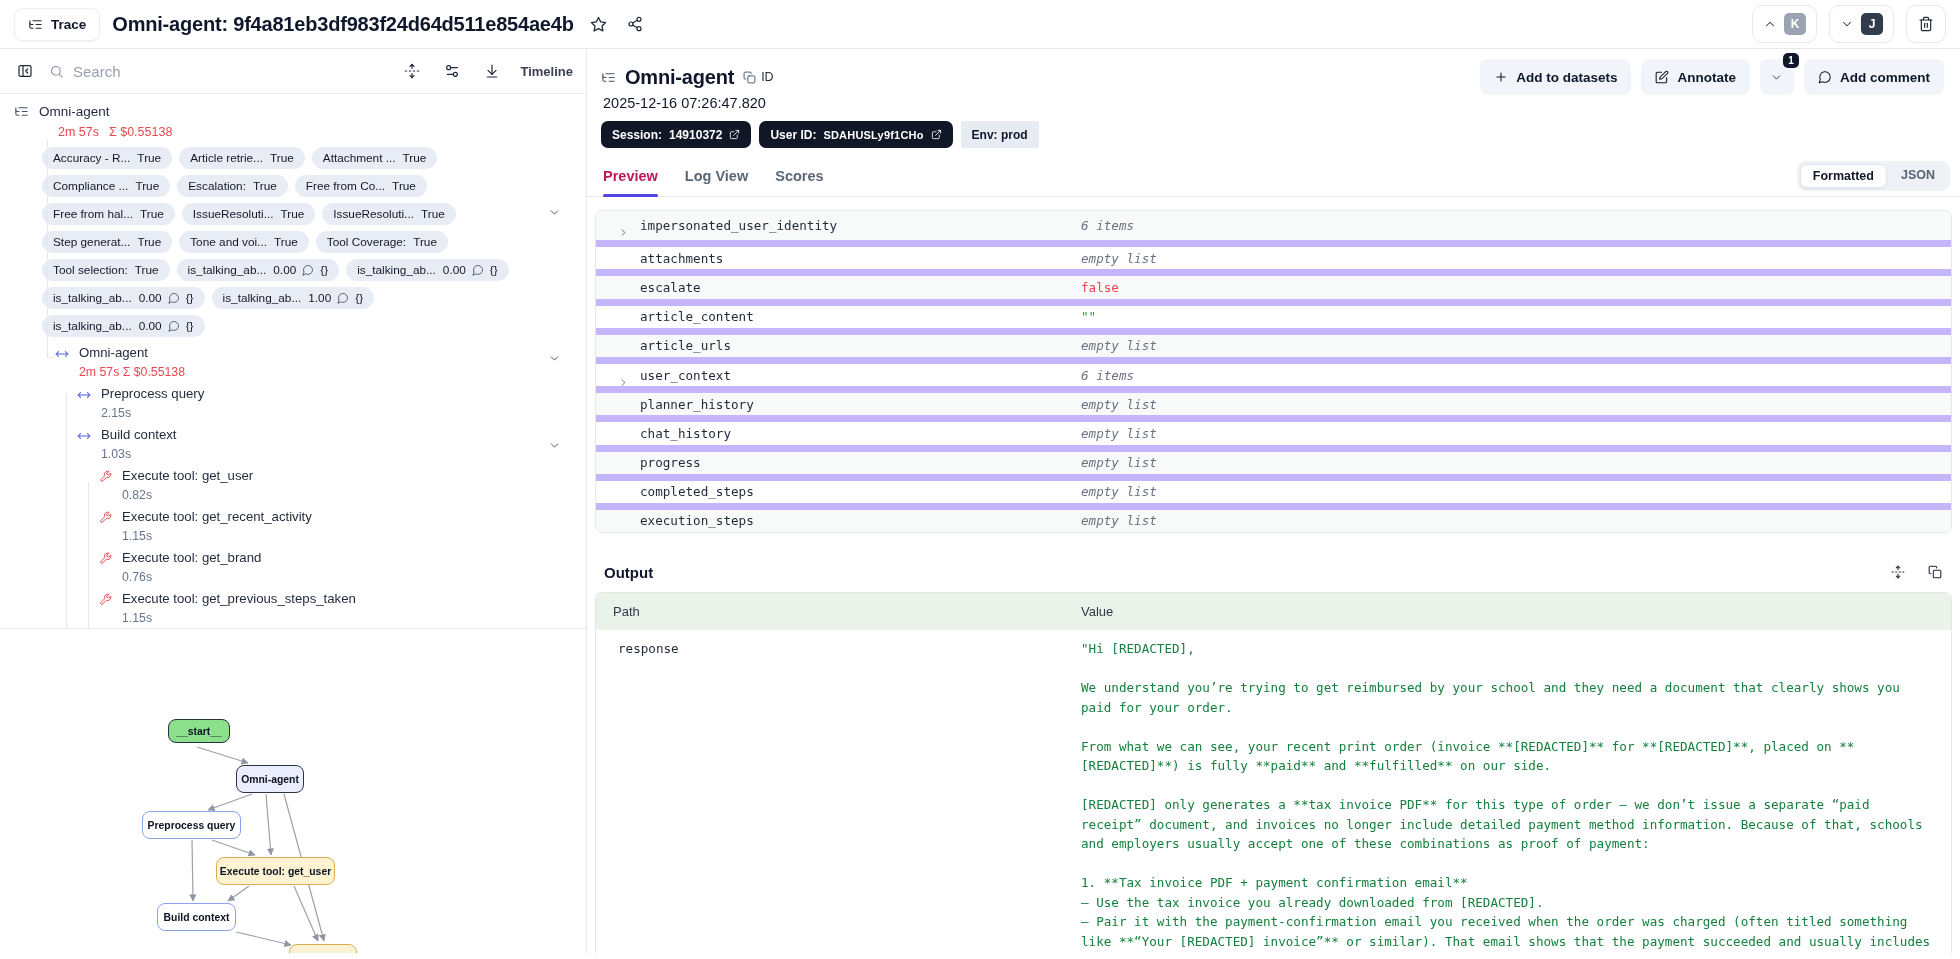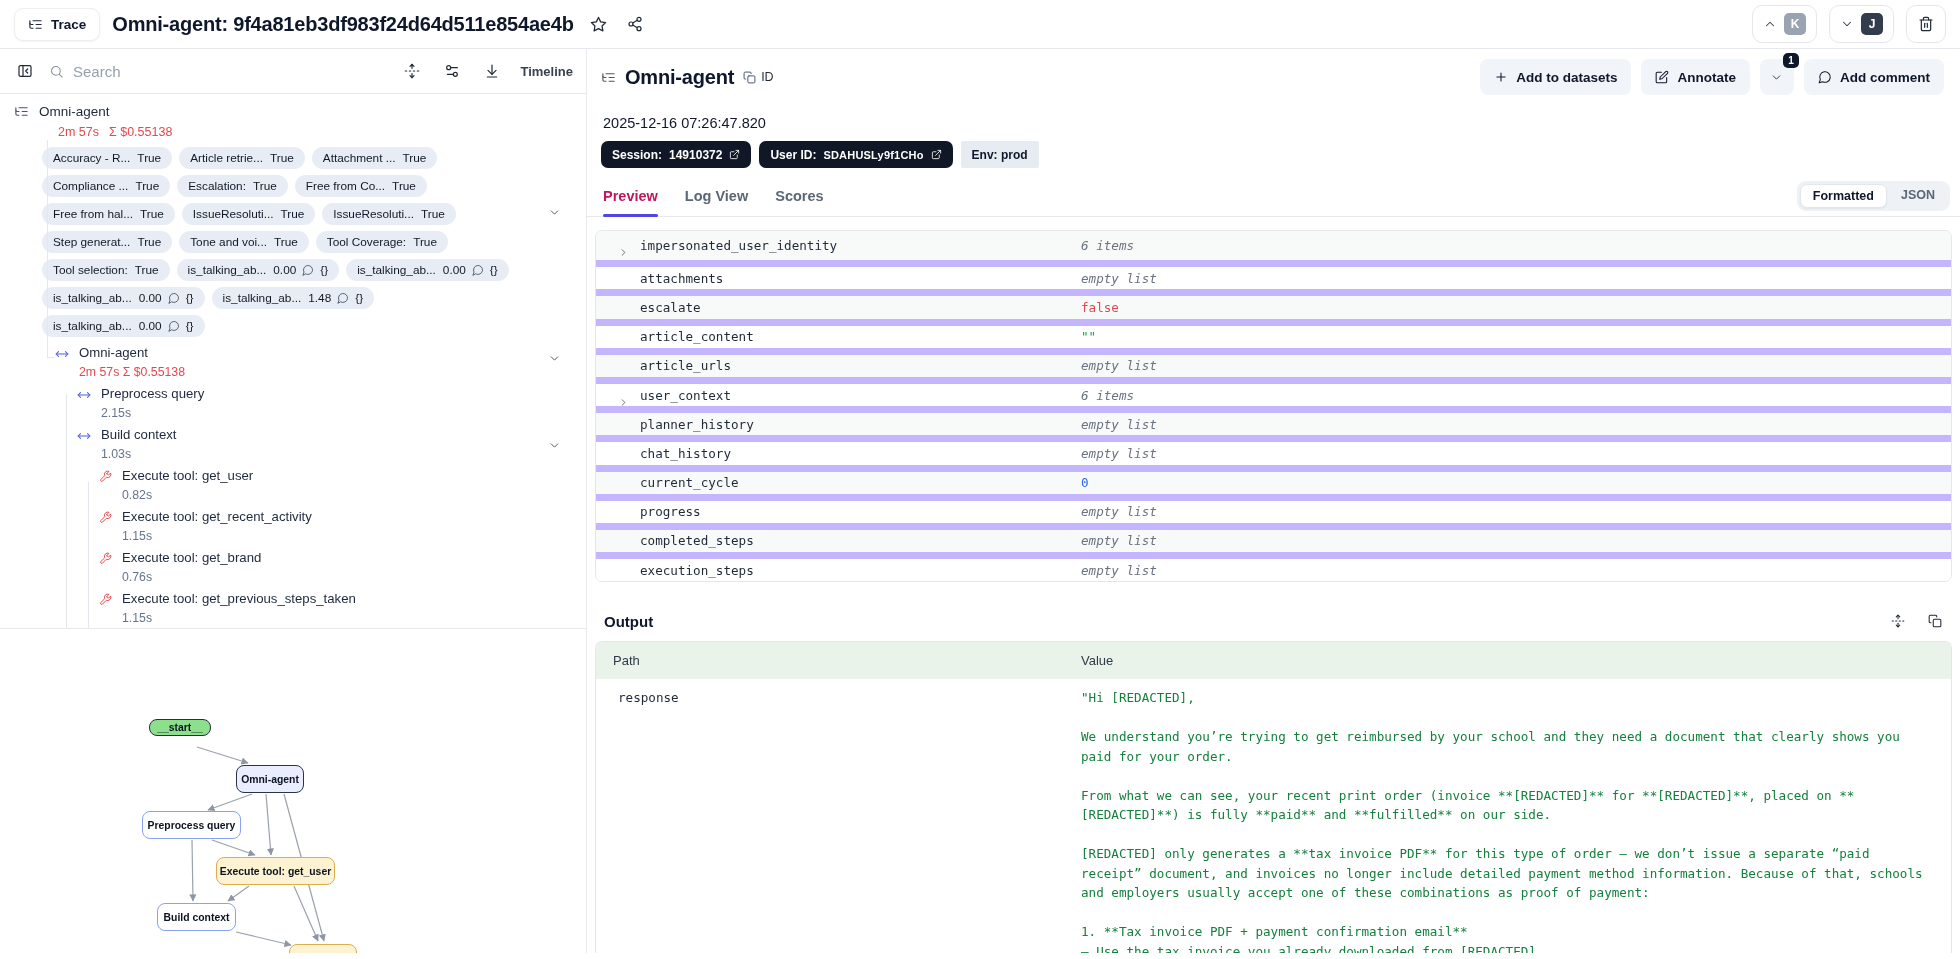--- a/index.html
+++ b/index.html
@@ -85,21 +85,21 @@
     font-size:12.5px;color:#1f2937;font-family:"Liberation Sans",sans-serif}
   .m-actions{margin-left:auto;display:flex;align-items:center;gap:10px}
   .act-btn{display:flex;align-items:center;gap:8px;background:#f1f4f8;border:none;border-radius:8px;
     height:36px;padding:0 14px;font-size:13.5px;font-weight:600;color:#0f172a;cursor:pointer;
     font-family:"Liberation Sans",sans-serif;white-space:nowrap}
   .chev-btn{position:relative;width:34px;height:36px;background:#f1f4f8;border:none;border-radius:8px;
     display:flex;align-items:center;justify-content:center;cursor:pointer;color:#323c4d}
   .count-badge{position:absolute;top:-6px;right:-5px;min-width:16px;height:15px;background:#0f172a;
     color:#fff;font-size:10px;font-weight:700;border-radius:5px;display:flex;align-items:center;
     justify-content:center;padding:0 3px}
-  .m-time{margin-top:20px;font-size:14.5px;color:#0f172a;padding-left:2px}
+  .m-time{margin-top:0;font-size:14.5px;color:#0f172a;padding-left:2px}
   .m-pills{margin-top:10px;display:flex;align-items:center;gap:8px}
   .dark-pill{display:inline-flex;align-items:center;gap:7px;background:#101828;color:#fff;
     border-radius:7px;height:27px;padding:0 11px;font-size:12px;font-weight:700;cursor:pointer;white-space:nowrap}
   .dark-pill .pv{font-weight:600;font-size:11px;letter-spacing:.2px}
   .env-pill{display:inline-flex;align-items:center;background:#e7ebf2;color:#0f172a;border-radius:2px;
     height:27px;padding:0 11px;font-size:12px;font-weight:700;white-space:nowrap}
 
   .m-tabs{display:flex;align-items:center;height:41px;margin-top:8px;padding:0 10px 0 16px;
     border-bottom:1px solid #e7e9ee;flex:none}
   .tab{font-size:14.5px;font-weight:600;color:#5b6676;margin-right:27px;height:100%;
@@ -375,21 +375,21 @@
               <span class="b-val">0.00</span>
               <span class="icon i12 c-mid">
                 <svg viewBox="0 0 24 24" fill="none" stroke="currentColor" stroke-width="1.8" stroke-linecap="round" stroke-linejoin="round">
                   <path d="M7.9 20A9 9 0 1 0 4 16.1L2 22Z"></path>
                 </svg>
               </span>
               <span>{}</span>
             </span>
             <span class="badge">
               <span class="b-label">is_talking_ab...</span>
-              <span class="b-val">1.48</span>
+              <span class="b-val">1.00</span>
               <span class="icon i12 c-mid">
                 <svg viewBox="0 0 24 24" fill="none" stroke="currentColor" stroke-width="1.8" stroke-linecap="round" stroke-linejoin="round">
                   <path d="M7.9 20A9 9 0 1 0 4 16.1L2 22Z"></path>
                 </svg>
               </span>
               <span>{}</span>
             </span>
           </div>
           <div class="badge-row">
             <span class="badge">
@@ -517,21 +517,21 @@
           <line x1="197" y1="118" x2="248" y2="134" stroke="#9aa1ad" stroke-width="1.2" marker-end="url(#arr)"></line>
           <line x1="252" y1="165" x2="208" y2="181" stroke="#9aa1ad" stroke-width="1.2" marker-end="url(#arr)"></line>
           <line x1="266" y1="165" x2="271" y2="226" stroke="#9aa1ad" stroke-width="1.2" marker-end="url(#arr)"></line>
           <line x1="284" y1="165" x2="324" y2="312" stroke="#9aa1ad" stroke-width="1.2" marker-end="url(#arr)"></line>
           <line x1="192" y1="211" x2="193" y2="272" stroke="#9aa1ad" stroke-width="1.2" marker-end="url(#arr)"></line>
           <line x1="212" y1="211" x2="255" y2="226" stroke="#9aa1ad" stroke-width="1.2" marker-end="url(#arr)"></line>
           <line x1="249" y1="257" x2="228" y2="272" stroke="#9aa1ad" stroke-width="1.2" marker-end="url(#arr)"></line>
           <line x1="294" y1="257" x2="318" y2="312" stroke="#9aa1ad" stroke-width="1.2" marker-end="url(#arr)"></line>
           <line x1="236" y1="303" x2="291" y2="316" stroke="#9aa1ad" stroke-width="1.2" marker-end="url(#arr)"></line>
         </svg>
-        <div class="gnode g-start" style="left: 149px; top: 90px; width: 62px; height: 17px;">__start__</div>
+        <div class="gnode g-start" style="left: 168px; top: 90px; width: 62px; height: 24px;">__start__</div>
         <div class="gnode g-agent" style="left: 236px; top: 136px; width: 68px; height: 28px;">Omni-agent</div>
         <div class="gnode g-plain" style="left: 142px; top: 182px; width: 99px; height: 28px;">Preprocess query</div>
         <div class="gnode g-tool" style="left: 216px; top: 228px; width: 119px; height: 28px;">Execute tool: get_user</div>
         <div class="gnode g-plain" style="left: 157px; top: 274px; width: 79px; height: 28px;">Build context</div>
         <div class="gnode g-tool" style="left: 289px; top: 315px; width: 68px; height: 24px;"></div>
       </div>
   </aside>
 
   <main>
     <div class="m-head">
@@ -685,26 +685,20 @@
             <div class="p-val v-meta">empty list</div>
           </div>
           <div class="prow">
             <div class="p-key">
               <span>chat_history</span>
             </div>
             <div class="p-val v-meta">empty list</div>
           </div>
           <div class="prow">
             <div class="p-key">
-              <span>current_cycle</span>
-            </div>
-            <div class="p-val v-number">0</div>
-          </div>
-          <div class="prow">
-            <div class="p-key">
               <span>progress</span>
             </div>
             <div class="p-val v-meta">empty list</div>
           </div>
           <div class="prow">
             <div class="p-key">
               <span>completed_steps</span>
             </div>
             <div class="p-val v-meta">empty list</div>
           </div>

